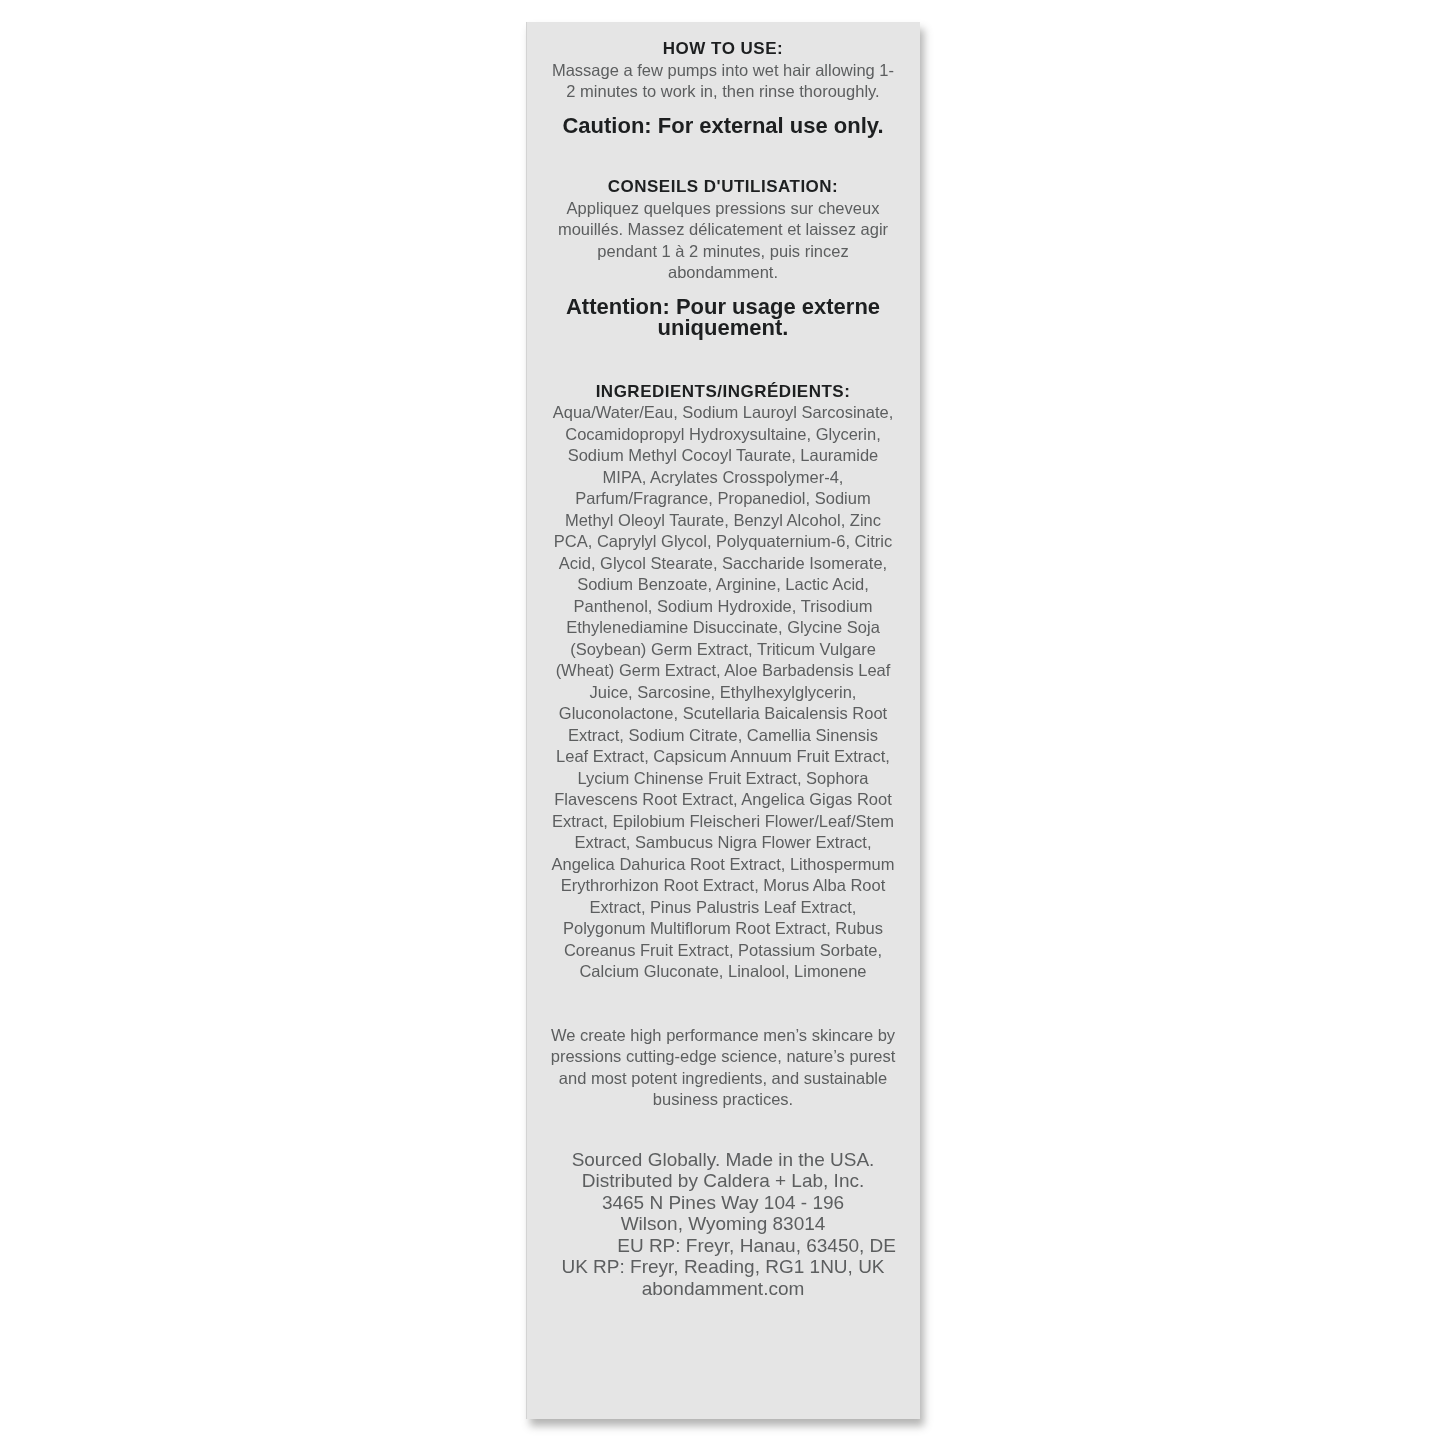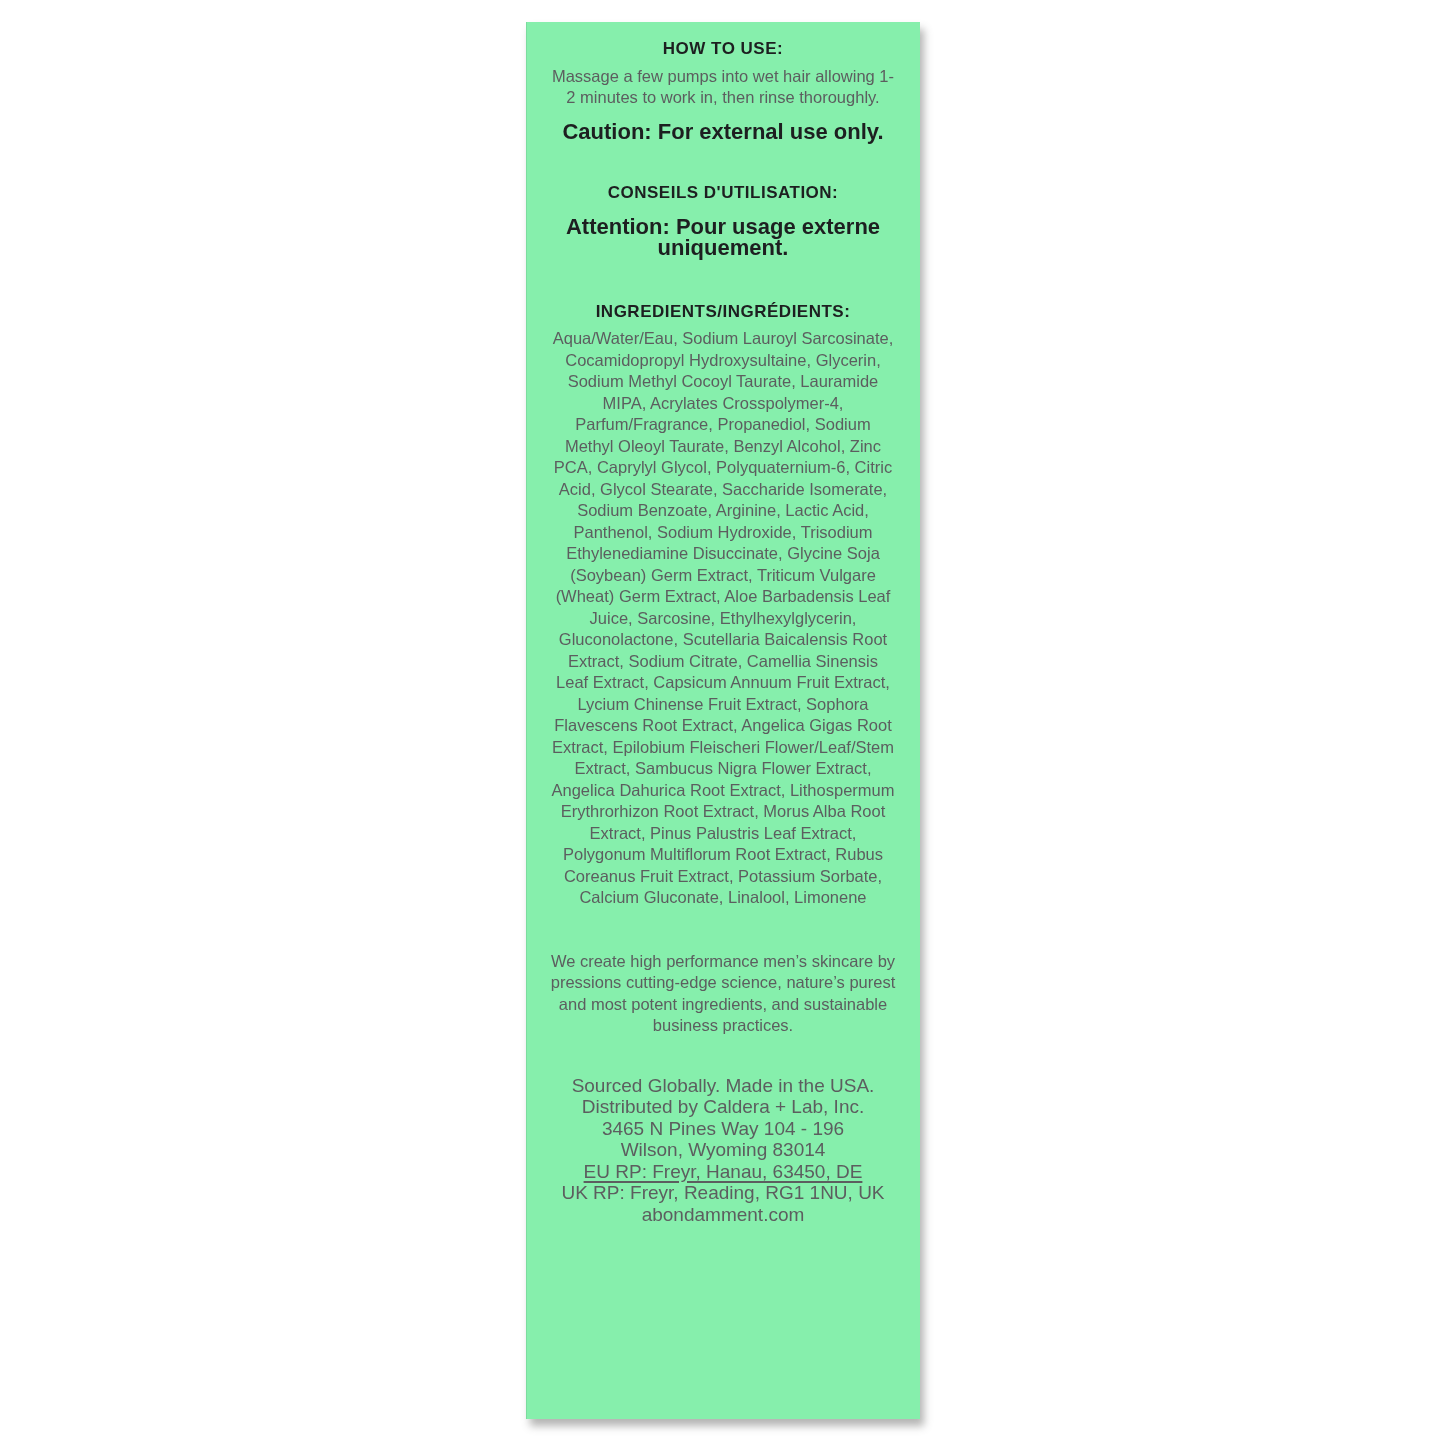--- a/index.html
+++ b/index.html
@@ -11,74 +11,75 @@
   .page {
     position: relative;
     width: 1445px; height: 1445px;
     background: #ffffff;
     overflow: hidden;
   }
   .panel {
     position: absolute;
     left: 526px; top: 22px;
     width: 394px; height: 1397px;
-    background: #86efac;
+    background: #e5e5e5;
     box-shadow: 1px 0 0 rgba(0,0,0,0.08) inset,
                 4px 7px 8px rgba(90,90,88,0.45);
     padding: 16px 24px 0 24px;
     text-align: center;
   }
   .heading {
     font-size: 17px;
     font-weight: bold;
     color: #1d1f20;
     letter-spacing: 0.5px;
     line-height: 21.5px;
   }
   .body-text {
     font-size: 16.5px;
     color: #5c5e5f;
     line-height: 21.5px;
-    margin-top: 6px;
+    margin-top: 0;
   }
   .caution {
     font-size: 22px;
     font-weight: bold;
     color: #1d1f20;
     line-height: 21.5px;
     margin-top: 12px;
   }
   .gap-lg { margin-top: 40px; }
   .gap-xl { margin-top: 42px; }
   .gap-md { margin-top: 38px; }
   .address {
     font-size: 19px;
     color: #5c5e5f;
     line-height: 21.5px;
   }
   .address .underlined {
-    text-decoration: underline;
     text-underline-offset: 3px;
     text-decoration-thickness: 1.5px;
+    text-align: right;
   }
 </style>
 </head>
 <body>
 
 <div class="page">
   <div class="panel">
 
     <section>
       <div class="heading">HOW TO USE:</div>
       <p class="body-text">Massage a few pumps into wet hair allowing 1-2 minutes to work in, then rinse thoroughly.</p>
       <p class="caution">Caution: For external use only.</p>
     </section>
 
     <section class="gap-lg">
       <div class="heading">CONSEILS D'UTILISATION:</div>
+      <p class="body-text">Appliquez quelques pressions sur cheveux mouillés. Massez délicatement et laissez agir pendant 1 à 2 minutes, puis rincez abondamment.</p>
       <p class="caution">Attention: Pour usage externe uniquement.</p>
     </section>
 
     <section class="gap-xl">
       <div class="heading">INGREDIENTS/INGRÉDIENTS:</div>
       <p class="body-text">Aqua/Water/Eau, Sodium Lauroyl Sarcosinate, Cocamidopropyl Hydroxysultaine, Glycerin, Sodium Methyl Cocoyl Taurate, Lauramide MIPA, Acrylates Crosspolymer-4, Parfum/Fragrance, Propanediol, Sodium Methyl Oleoyl Taurate, Benzyl Alcohol, Zinc PCA, Caprylyl Glycol, Polyquaternium-6, Citric Acid, Glycol Stearate, Saccharide Isomerate, Sodium Benzoate, Arginine, Lactic Acid, Panthenol, Sodium Hydroxide, Trisodium Ethylenediamine Disuccinate, Glycine Soja (Soybean) Germ Extract, Triticum Vulgare (Wheat) Germ Extract, Aloe Barbadensis Leaf Juice, Sarcosine, Ethylhexylglycerin, Gluconolactone, Scutellaria Baicalensis Root Extract, Sodium Citrate, Camellia Sinensis Leaf Extract, Capsicum Annuum Fruit Extract, Lycium Chinense Fruit Extract, Sophora Flavescens Root Extract, Angelica Gigas Root Extract, Epilobium Fleischeri Flower/Leaf/Stem Extract, Sambucus Nigra Flower Extract, Angelica Dahurica Root Extract, Lithospermum Erythrorhizon Root Extract, Morus Alba Root Extract, Pinus Palustris Leaf Extract, Polygonum Multiflorum Root Extract, Rubus Coreanus Fruit Extract, Potassium Sorbate, Calcium Gluconate, Linalool, Limonene</p>
     </section>
 
     <section class="gap-xl">
       <p class="body-text">We create high performance men’s skincare by pressions cutting-edge science, nature’s purest and most potent ingredients, and sustainable business practices.</p>

